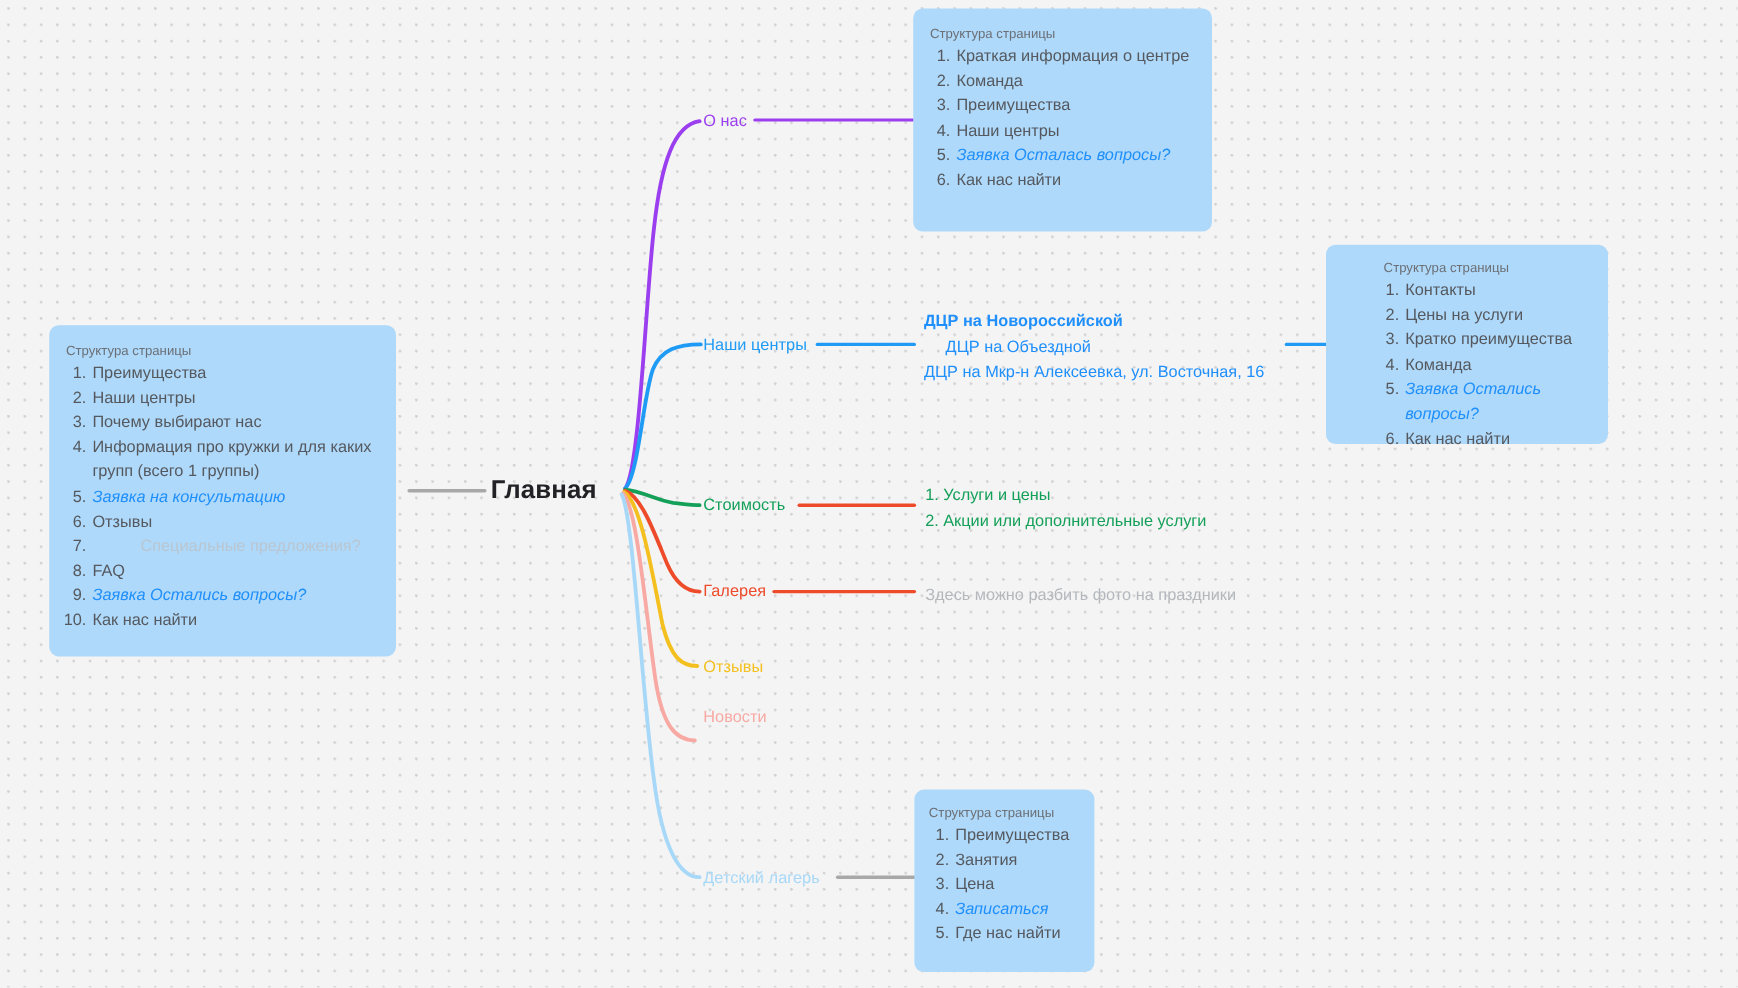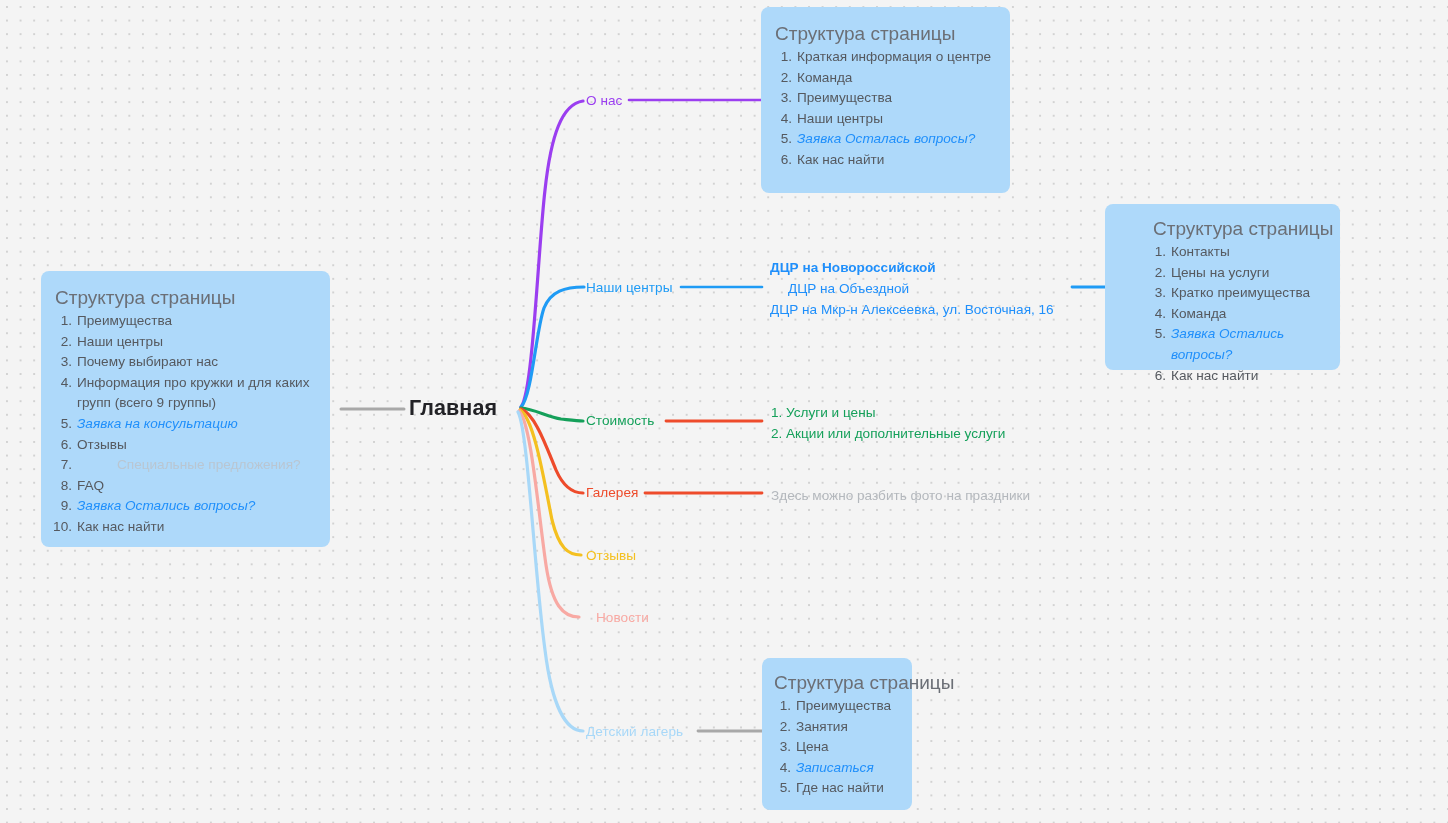--- a/index.html
+++ b/index.html
@@ -53,21 +53,21 @@
   .card {
     position: absolute;
     background: #aed9fa;
     border-radius: 8px;
     box-sizing: border-box;
   }
   .card-inner {
     padding: 16px 14px 16px 12px;
   }
   .card-title {
-    font-size: 19px;
+    font-size: 11px;
     color: #6b6f76;
     margin: 0 0 2px 2px;
     white-space: nowrap;
   }
   ol.card-list {
     list-style: none;
     margin: 0;
     padding: 0;
   }
   ol.card-list li {
@@ -146,21 +146,21 @@
   <div class="branch-label" style="left:586px; top:93px; color:#9b3ef0;text-align:center;">О нас</div>
 
   <div class="branch-label" style="left:586px; top:280px; color:#1f9bf5;">Наши центры</div>
 
   <div class="branch-label" style="left:586px; top:413px; color:#15a05a;">Стоимость</div>
 
   <div class="branch-label" style="left:586px; top:485px; color:#ee4b2b;">Галерея</div>
 
   <div class="branch-label" style="left:586px; top:548px; color:#f4c020;">Отзывы</div>
 
-  <div class="branch-label" style="left:586px; top:610px; color:#f8a9a3;margin-left:10px;">Новости</div>
+  <div class="branch-label" style="left:586px; top:590px; color:#f8a9a3;">Новости</div>
 
   <div class="branch-label" style="left:586px; top:724px; color:#a8d8f8;">Детский лагерь</div>
 
   <div class="card left" style="left:41px; top:271px; width:289px; height:276px;">
     <div class="card-inner">
       <div class="card-title">Структура страницы</div>
       <ol class="card-list">
         <li>
           <span class="num">1.</span>
           <span class="txt">Преимущества</span>
@@ -168,21 +168,21 @@
         <li>
           <span class="num">2.</span>
           <span class="txt">Наши центры</span>
         </li>
         <li>
           <span class="num">3.</span>
           <span class="txt">Почему выбирают нас</span>
         </li>
         <li>
           <span class="num">4.</span>
-          <span class="txt">Информация про кружки и для каких групп (всего 9 группы)</span>
+          <span class="txt">Информация про кружки и для каких групп (всего 1 группы)</span>
         </li>
         <li class="hl">
           <span class="num">5.</span>
           <span class="txt">Заявка на консультацию</span>
         </li>
         <li>
           <span class="num">6.</span>
           <span class="txt">Отзывы</span>
         </li>
         <li class="dim">

